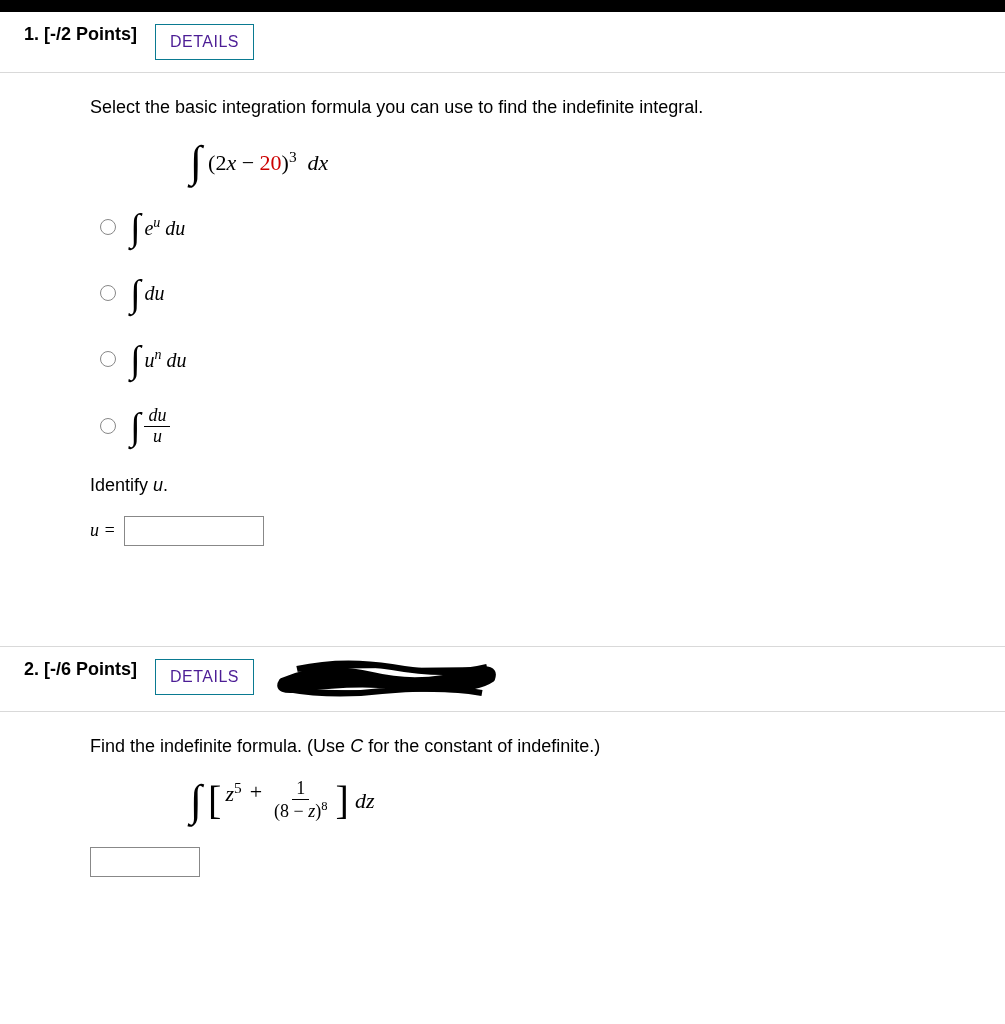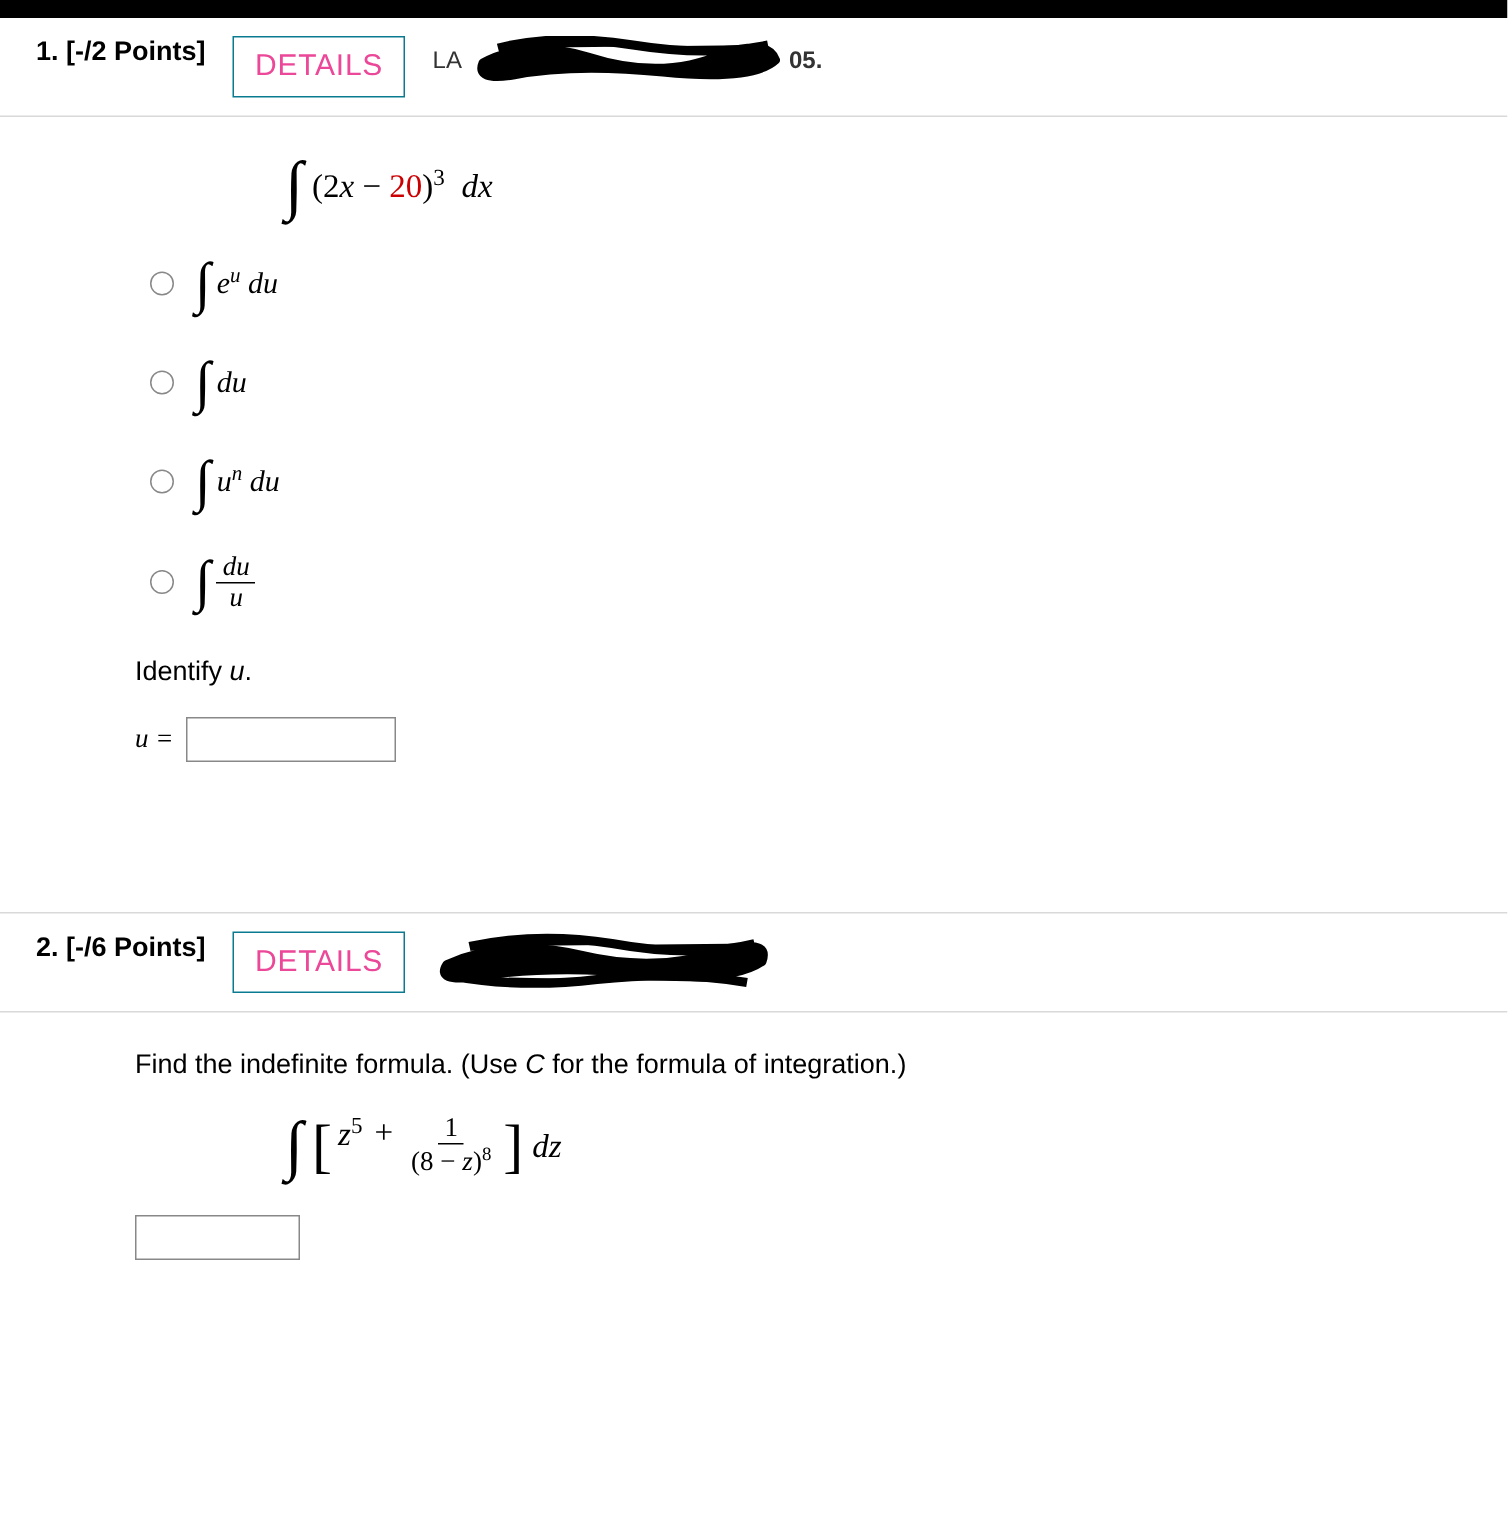--- a/index.html
+++ b/index.html
@@ -22,24 +22,24 @@
     padding: 12px 20px 12px 24px;
     border-bottom: 1px solid #d9d9d9;
     gap: 18px;
   }
   .prob-label {
     font-weight: bold;
     font-size: 18px;
   }
   .details-btn {
     border: 1px solid #0a7a91;
-    color: #ec4899;
+    color: #4c1d95;
     background: #fff;
     padding: 8px 14px;
-    font-size: 20px;
+    font-size: 16px;
     letter-spacing: 0.5px;
     cursor: pointer;
   }
   .ref-text {
     color: #333;
     font-size: 16px;
     position: relative;
   }
   .scribble {
     position: relative;
@@ -145,33 +145,24 @@
 </head>
 <body>
 
 <div class="blackbar"></div>
 
 <div class="problem-header">
   <span class="prob-label">
     <span>1.</span>&nbsp;<span>[-/2 Points]</span>
   </span>
   <button class="details-btn">DETAILS</button>
-  <span class="ref-text">
-    <span>LA</span>
-    <span class="scribble">
-      <svg width="210" height="34" viewBox="0 0 210 34" style="vertical-align:middle">
-        <path d="M10 18 Q 40 2 80 14 Q 130 30 170 12 Q 200 2 205 16 Q 190 30 130 24 Q 70 18 30 26 Q 5 30 10 18 Z
-                 M20 8 Q 60 -2 110 6 Q 160 14 200 6" fill="#000" stroke="#000" stroke-width="6" stroke-linejoin="round"></path>
-      </svg>
-    </span>
-    <span style="font-weight:bold">05.</span>
-  </span>
 </div>
 
 <div class="problem-body">
+  <div class="prompt-text">Select the basic integration formula you can use to find the indefinite integral.</div>
 
   <div class="math-block">
     <span class="integral-sign">∫</span>
     <span>
       <span>(2</span><span class="ital">x</span><span> − </span><span class="red">20</span>)<span class="sup">3</span>
       &nbsp;<span class="ital">dx</span>
     </span>
   </div>
 
   <div class="options">
@@ -234,21 +225,21 @@
         <path d="M10 22 Q 50 4 100 16 Q 150 28 200 12 Q 225 6 220 20 Q 200 34 140 28 Q 80 22 30 30 Q 2 34 10 22 Z
                  M25 10 Q 70 0 120 8 Q 175 18 215 8
                  M15 30 Q 60 38 110 32 Q 165 26 210 34" fill="#000" stroke="#000" stroke-width="6" stroke-linejoin="round"></path>
       </svg>
     </span>
   </span>
 </div>
 
 <div class="problem-body q2-body">
   <div class="prompt-text">
-    <span>Find the indefinite formula. (Use </span><span class="ital">C</span><span> for the formula of integration.)</span>
+    <span>Find the indefinite formula. (Use </span><span class="ital">C</span><span> for the constant of indefinite.)</span>
   </div>
 
   <div class="math-block" style="margin-left:100px;">
     <span class="integral-sign">∫</span>
     <span class="bracket-expr">
       <span class="big-bracket">[</span>
       <span class="rowflex">
         <span><span class="ital">z</span><span class="sup">5</span></span>
         <span> + </span>
         <span class="fraction">

